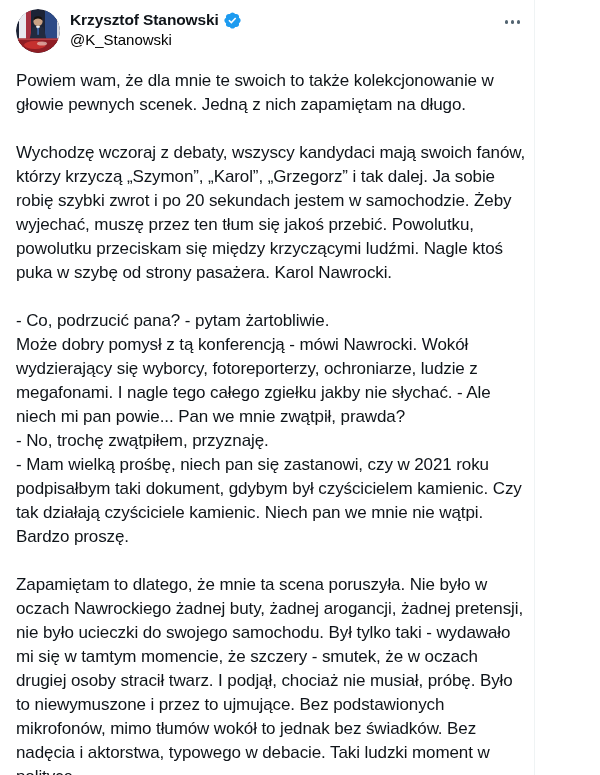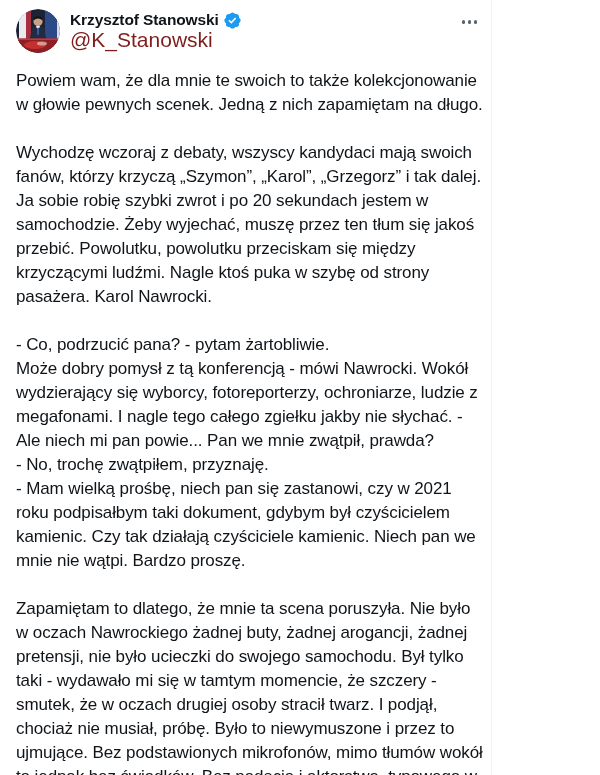--- a/index.html
+++ b/index.html
@@ -5,21 +5,21 @@
   * { margin: 0; padding: 0; box-sizing: border-box; }
   html, body { background: #ffffff; }
   body {
     width: 600px;
     height: 775px;
     font-family: "Liberation Sans", sans-serif;
     color: #0f1419;
     overflow: hidden;
   }
   .tweet-card {
-    width: 492px;
+    width: 535px;
     height: 775px;
     background: #ffffff;
     border-right: 1px solid #eff3f4;
     padding: 9px 6px 10px 16px;
   }
   .tweet-header {
     display: flex;
     align-items: flex-start;
     position: relative;
     height: 46px;
@@ -51,22 +51,22 @@
     color: #0f1419;
     letter-spacing: -0.1px;
     cursor: pointer;
   }
   .verified-badge {
     width: 19px;
     height: 19px;
     display: inline-block;
   }
   .handle {
-    font-size: 21px;
-    color: #7f1d1d;
+    font-size: 15px;
+    color: #000000;
     cursor: pointer;
   }
   .more-button {
     position: absolute;
     right: 2px;
     top: 5px;
     display: flex;
     gap: 2.5px;
     padding: 6px;
     cursor: pointer;

